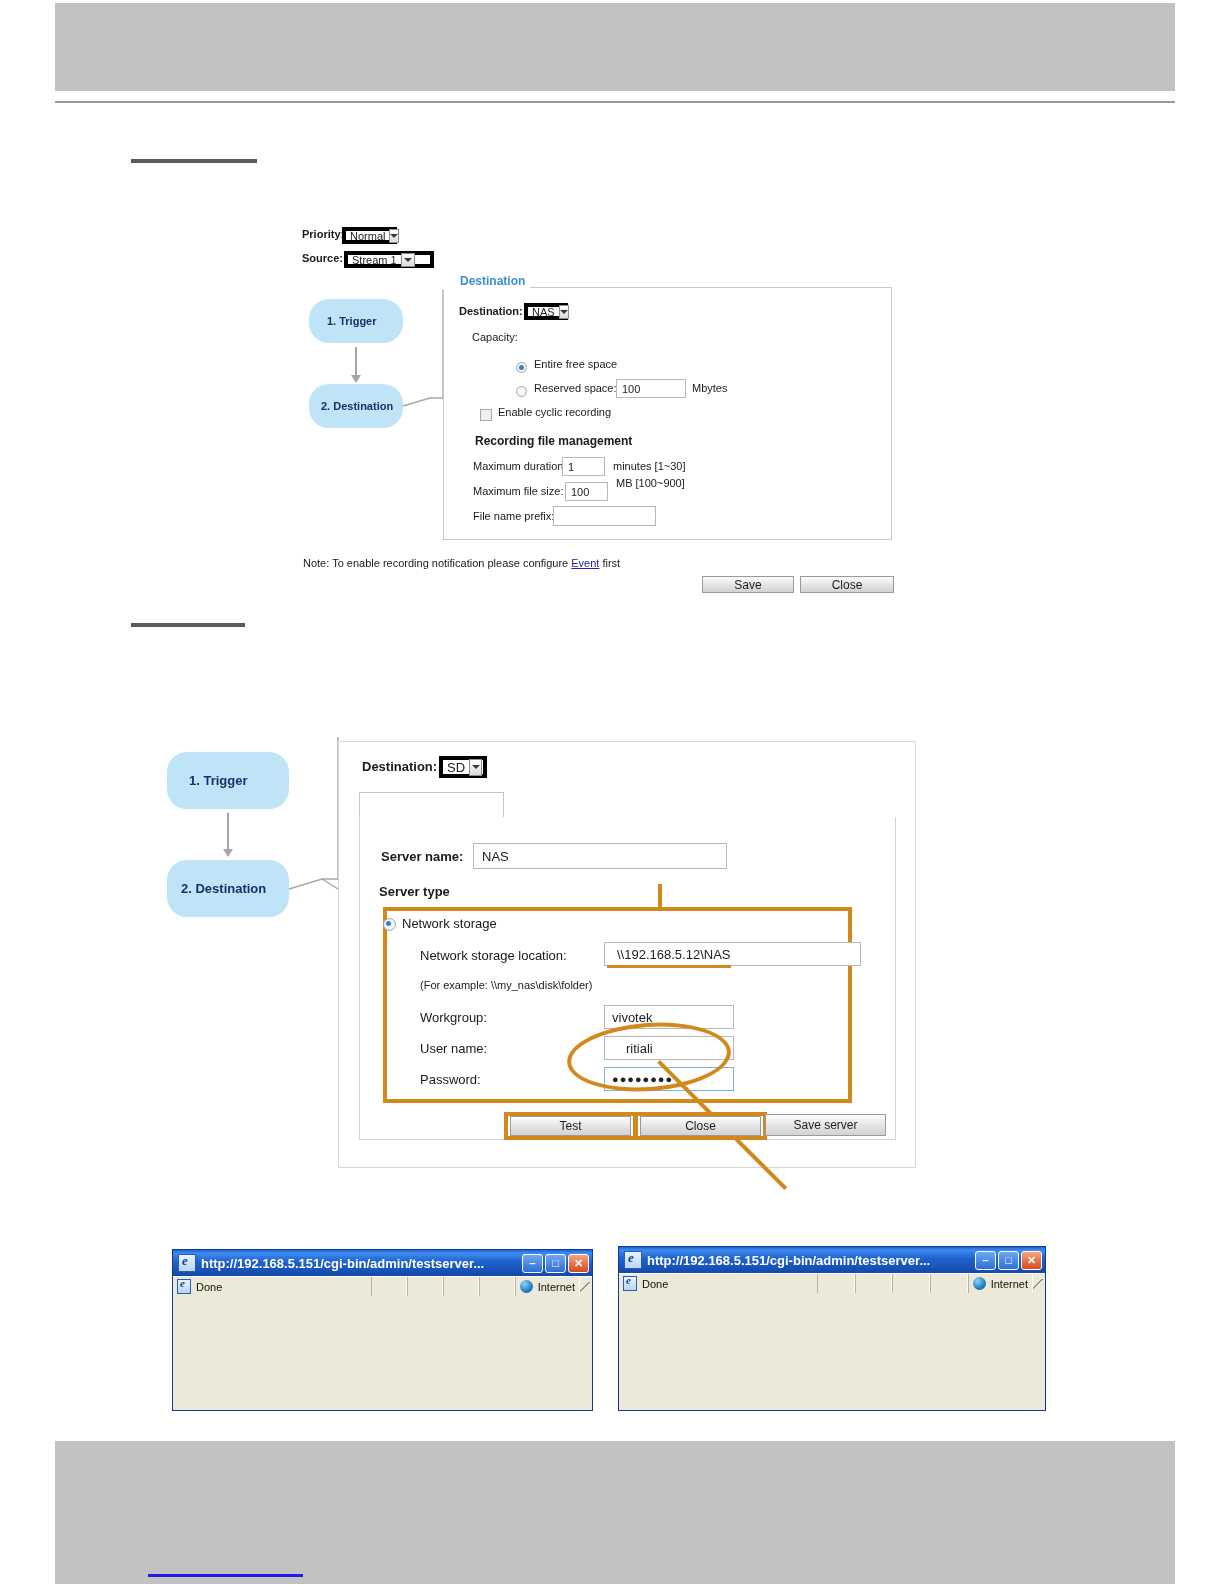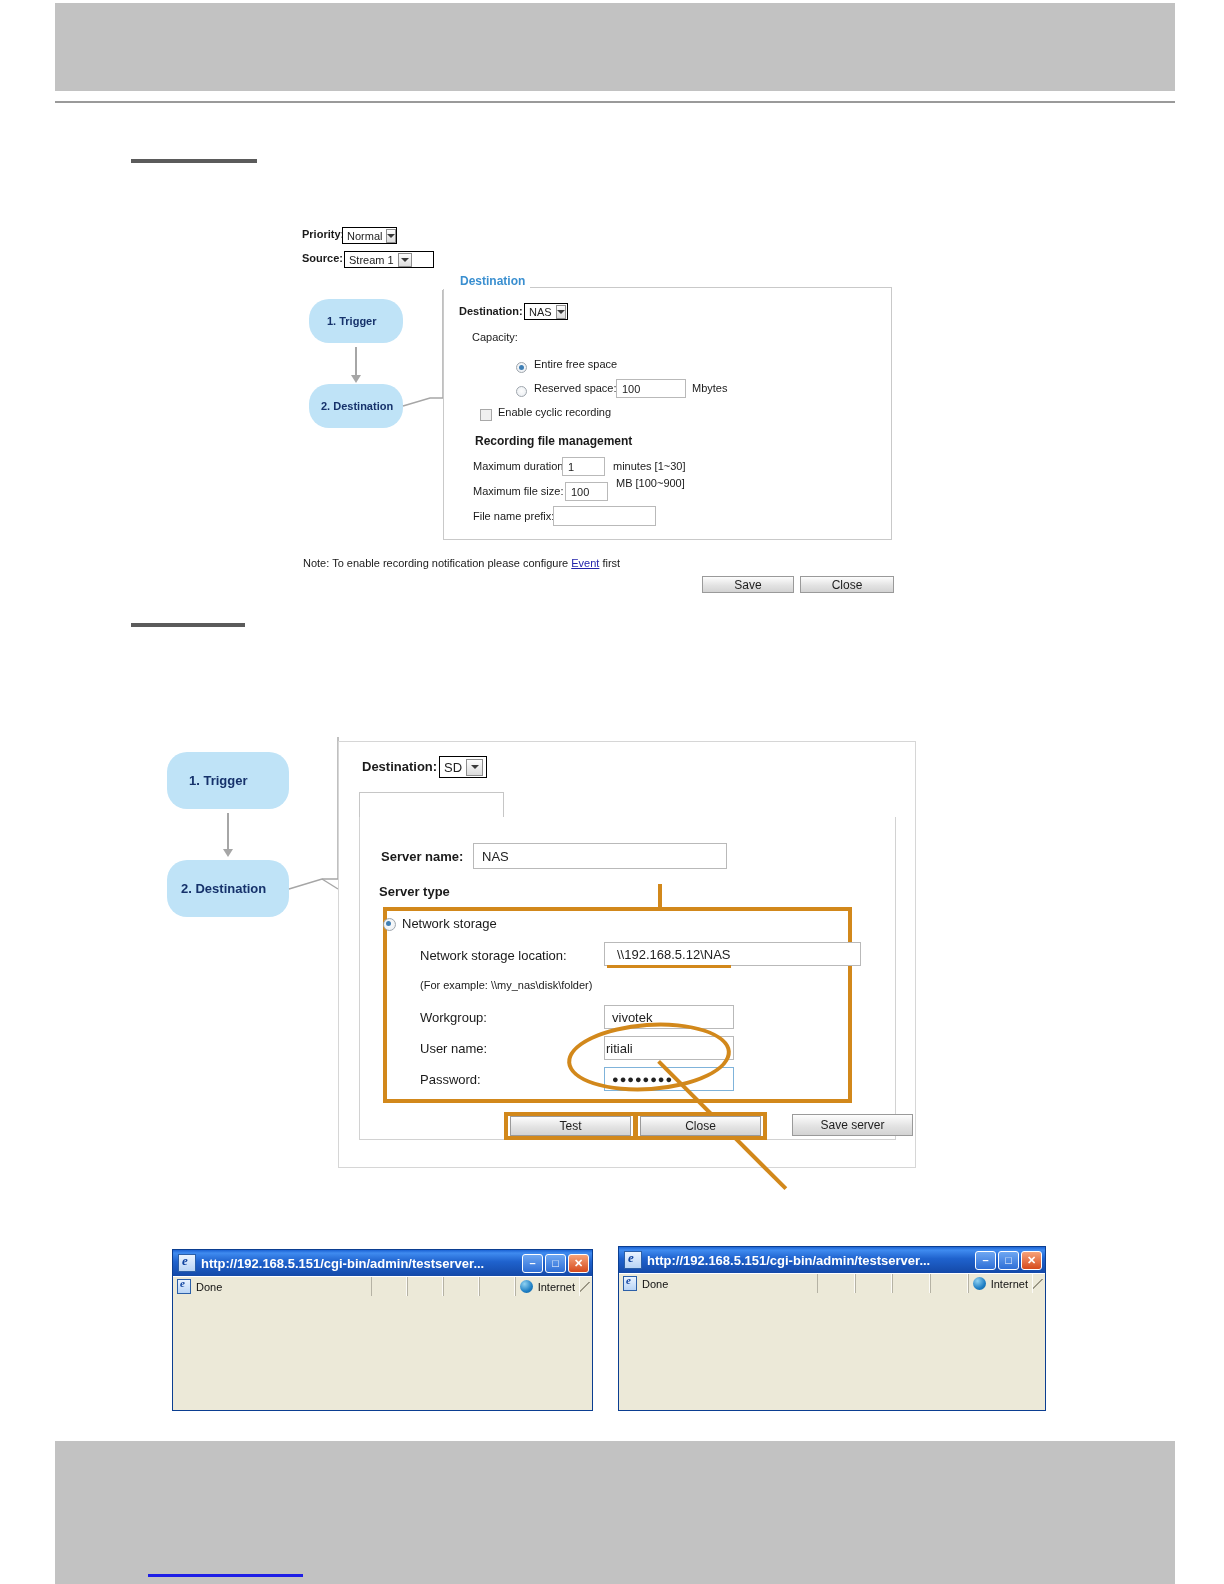--- a/index.html
+++ b/index.html
@@ -22,21 +22,21 @@
   .section-rule{height:4px;background:#5b5b5b;}
   #sec-rule-1{left:131px;top:159px;width:126px;}
   #sec-rule-2{left:131px;top:623px;width:114px;}
 
   
   .lbl{color:#1a1a1a;line-height:1;white-space:nowrap;}
   .bold{font-weight:bold;}
 
   .selbox{
     display:inline-flex;align-items:center;
-    border:1px solid #000000;background:#fff;
+    border:4px solid #000000;background:#fff;
     height:17px;box-sizing:border-box;padding:0 1px 0 4px;
   }
   .selbox .selval{font-size:11px;color:#222;padding-right:4px;}
   .selarrow{
     width:14px;height:14px;box-sizing:border-box;
     border:1px solid #8e8e8e;
     background:linear-gradient(#fdfdfd,#dcdcdc);
     display:flex;align-items:center;justify-content:center;
   }
   .caret{
@@ -327,35 +327,35 @@
 <div class="abs lbl" style="left:420px;top:949px;font-size:13px;">Network storage location:</div>
 <div class="abs tbox" style="left:604px;top:942px;width:257px;height:24px;font-size:13px;padding-left:12px;">\\192.168.5.12\NAS</div>
 <div class="abs" id="ann-underline"></div>
 
 <div class="abs lbl" style="left:420px;top:980px;font-size:11px;">(For example: \\my_nas\disk\folder)</div>
 
 <div class="abs lbl" style="left:420px;top:1011px;font-size:13px;">Workgroup:</div>
 <div class="abs tbox" style="left:604px;top:1005px;width:130px;height:24px;font-size:13px;padding-left:7px;">vivotek</div>
 
 <div class="abs lbl" style="left:420px;top:1042px;font-size:13px;">User name:</div>
-<div class="abs tbox" style="left:604px;top:1036px;width:130px;height:24px;font-size:13px;padding-left:1px;">ritiali</div>
+<div class="abs tbox" style="left:604px;top:1036px;width:130px;height:24px;font-size:13px;padding-left:21px;">ritiali</div>
 
 <div class="abs lbl" style="left:420px;top:1073px;font-size:13px;">Password:</div>
 <div class="abs tbox" style="left:604px;top:1067px;width:130px;height:24px;font-size:11px;padding-left:7px;letter-spacing:1px;border-color:#7fb3da;">●●●●●●●●</div>
 
 <div class="abs" id="ann-ellipse"></div>
 <div class="abs" id="ann-diag"></div>
 
 <div class="abs ann-btn" style="left:504px;top:1112px;width:133px;height:28px;"></div>
 <div class="btn abs" style="left:510px;top:1116px;width:121px;height:20px;">Test</div>
 
 <div class="abs ann-btn" style="left:634px;top:1112px;width:133px;height:28px;"></div>
 <div class="btn abs" style="left:640px;top:1116px;width:121px;height:20px;">Close</div>
 
-<div class="btn abs" style="left:792px;top:1114px;width:121px;height:22px;">Save server</div>
+<div class="btn abs" style="left:765px;top:1114px;width:121px;height:22px;">Save server</div>
 
 <div class="abs iewin" style="left:172px;top:1249px;width:421px;height:162px;">
   <div class="ietitle">
     <span class="ieicon"></span>
     <span class="tt">http://192.168.5.151/cgi-bin/admin/testserver...</span>
     <span class="winbtn">–</span>
     <span class="winbtn">□</span>
     <span class="winbtn close">✕</span>
   </div>
   <div class="iestatus">

